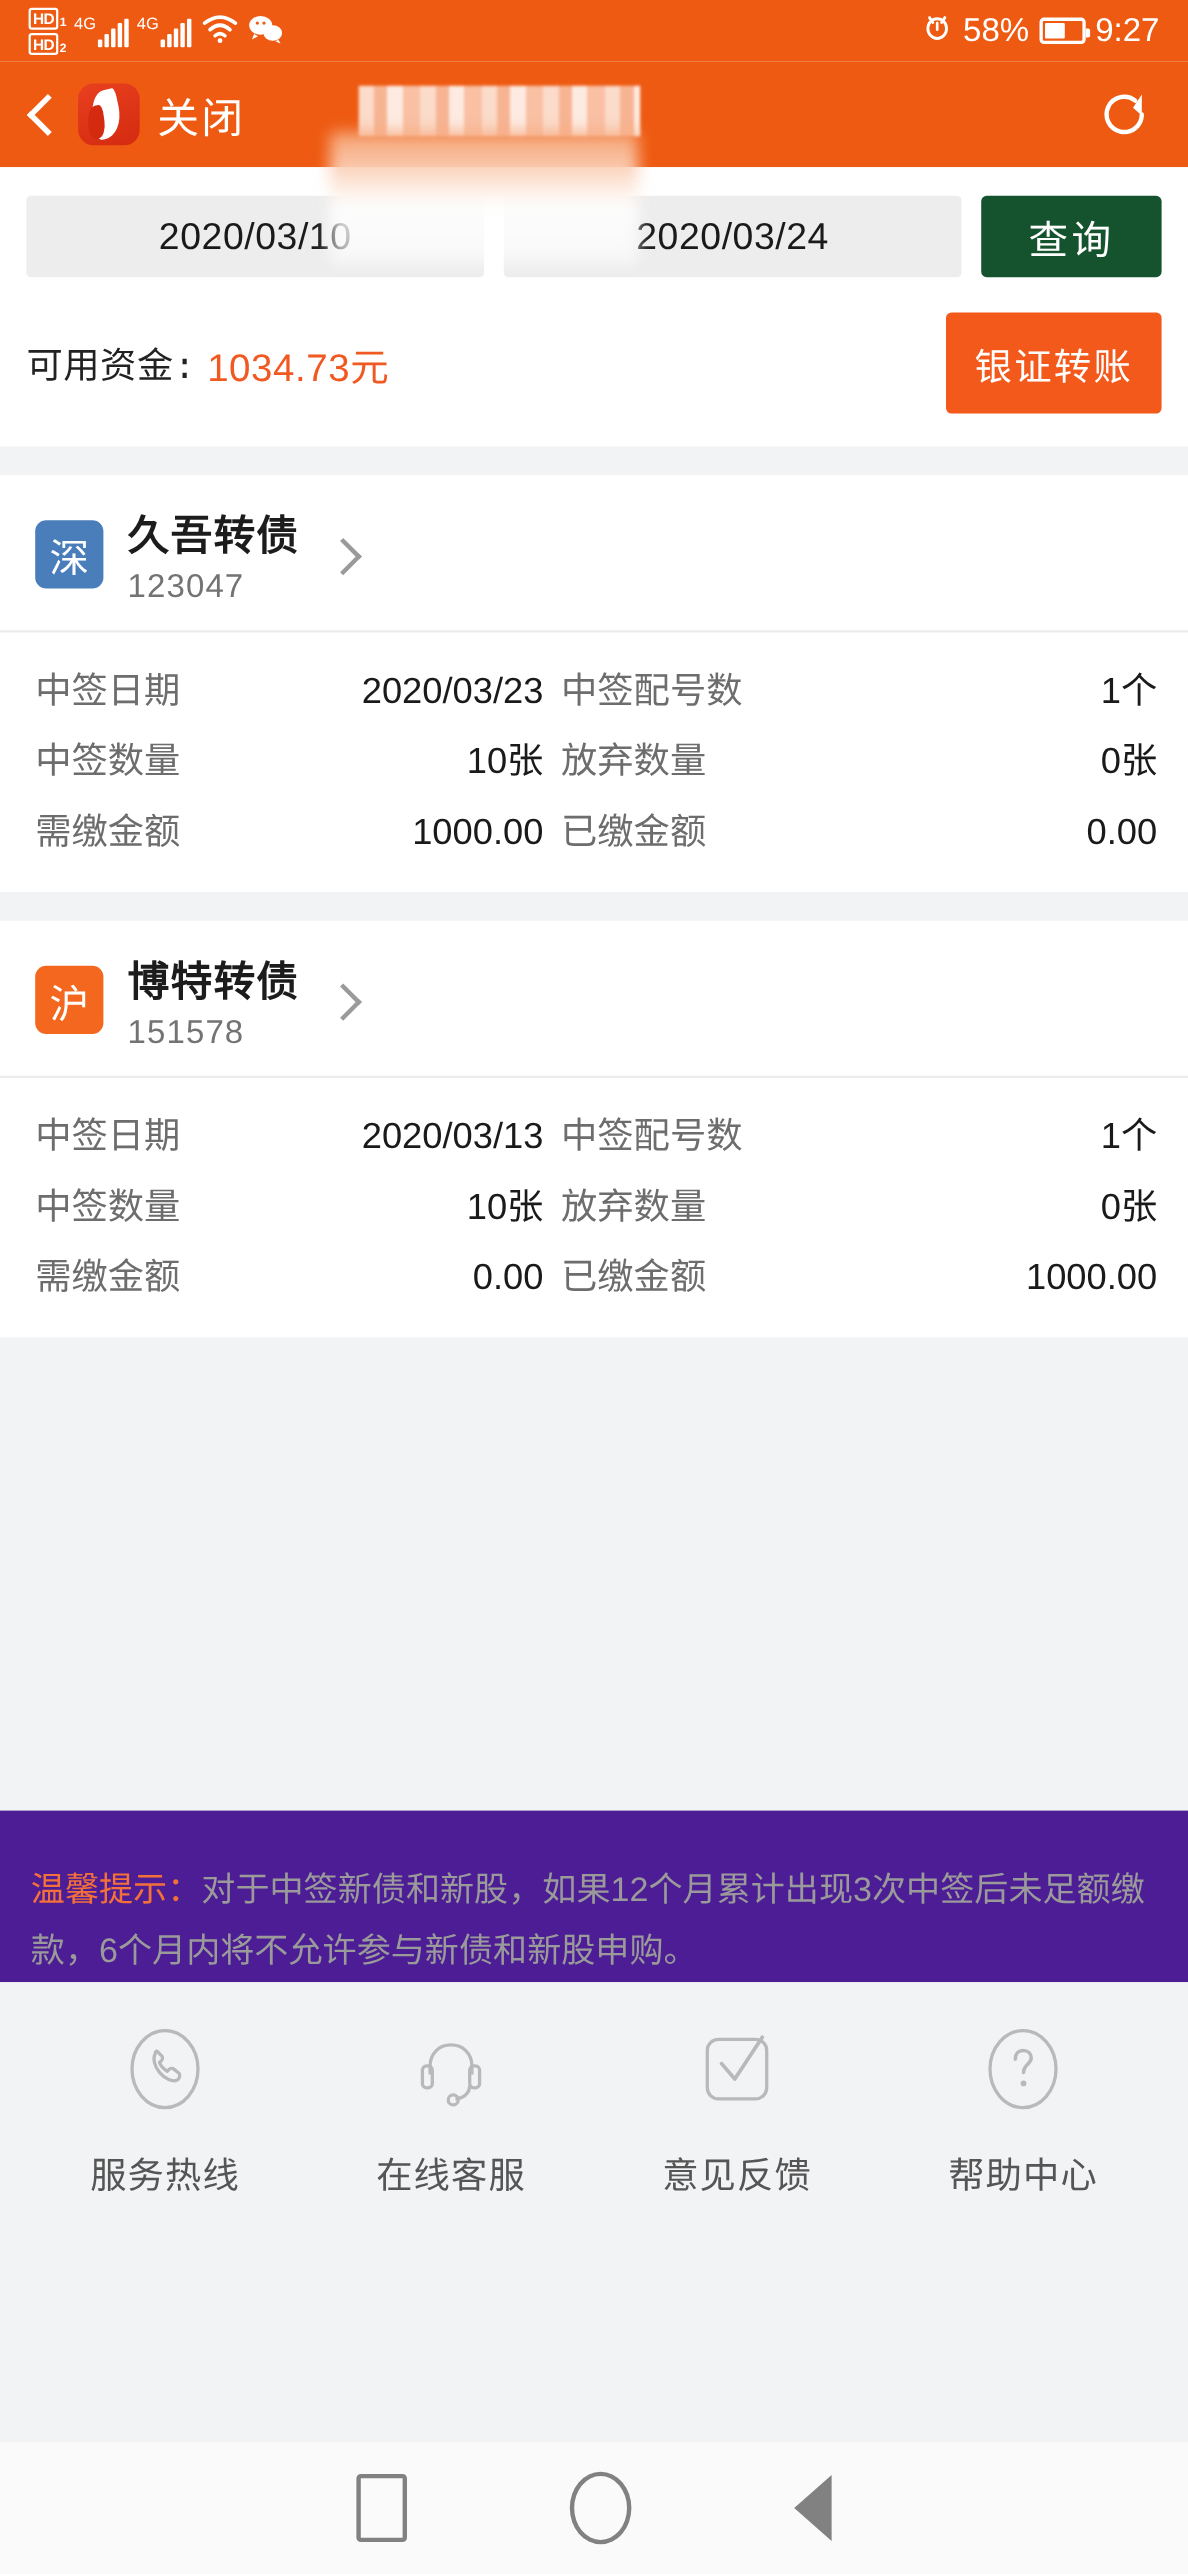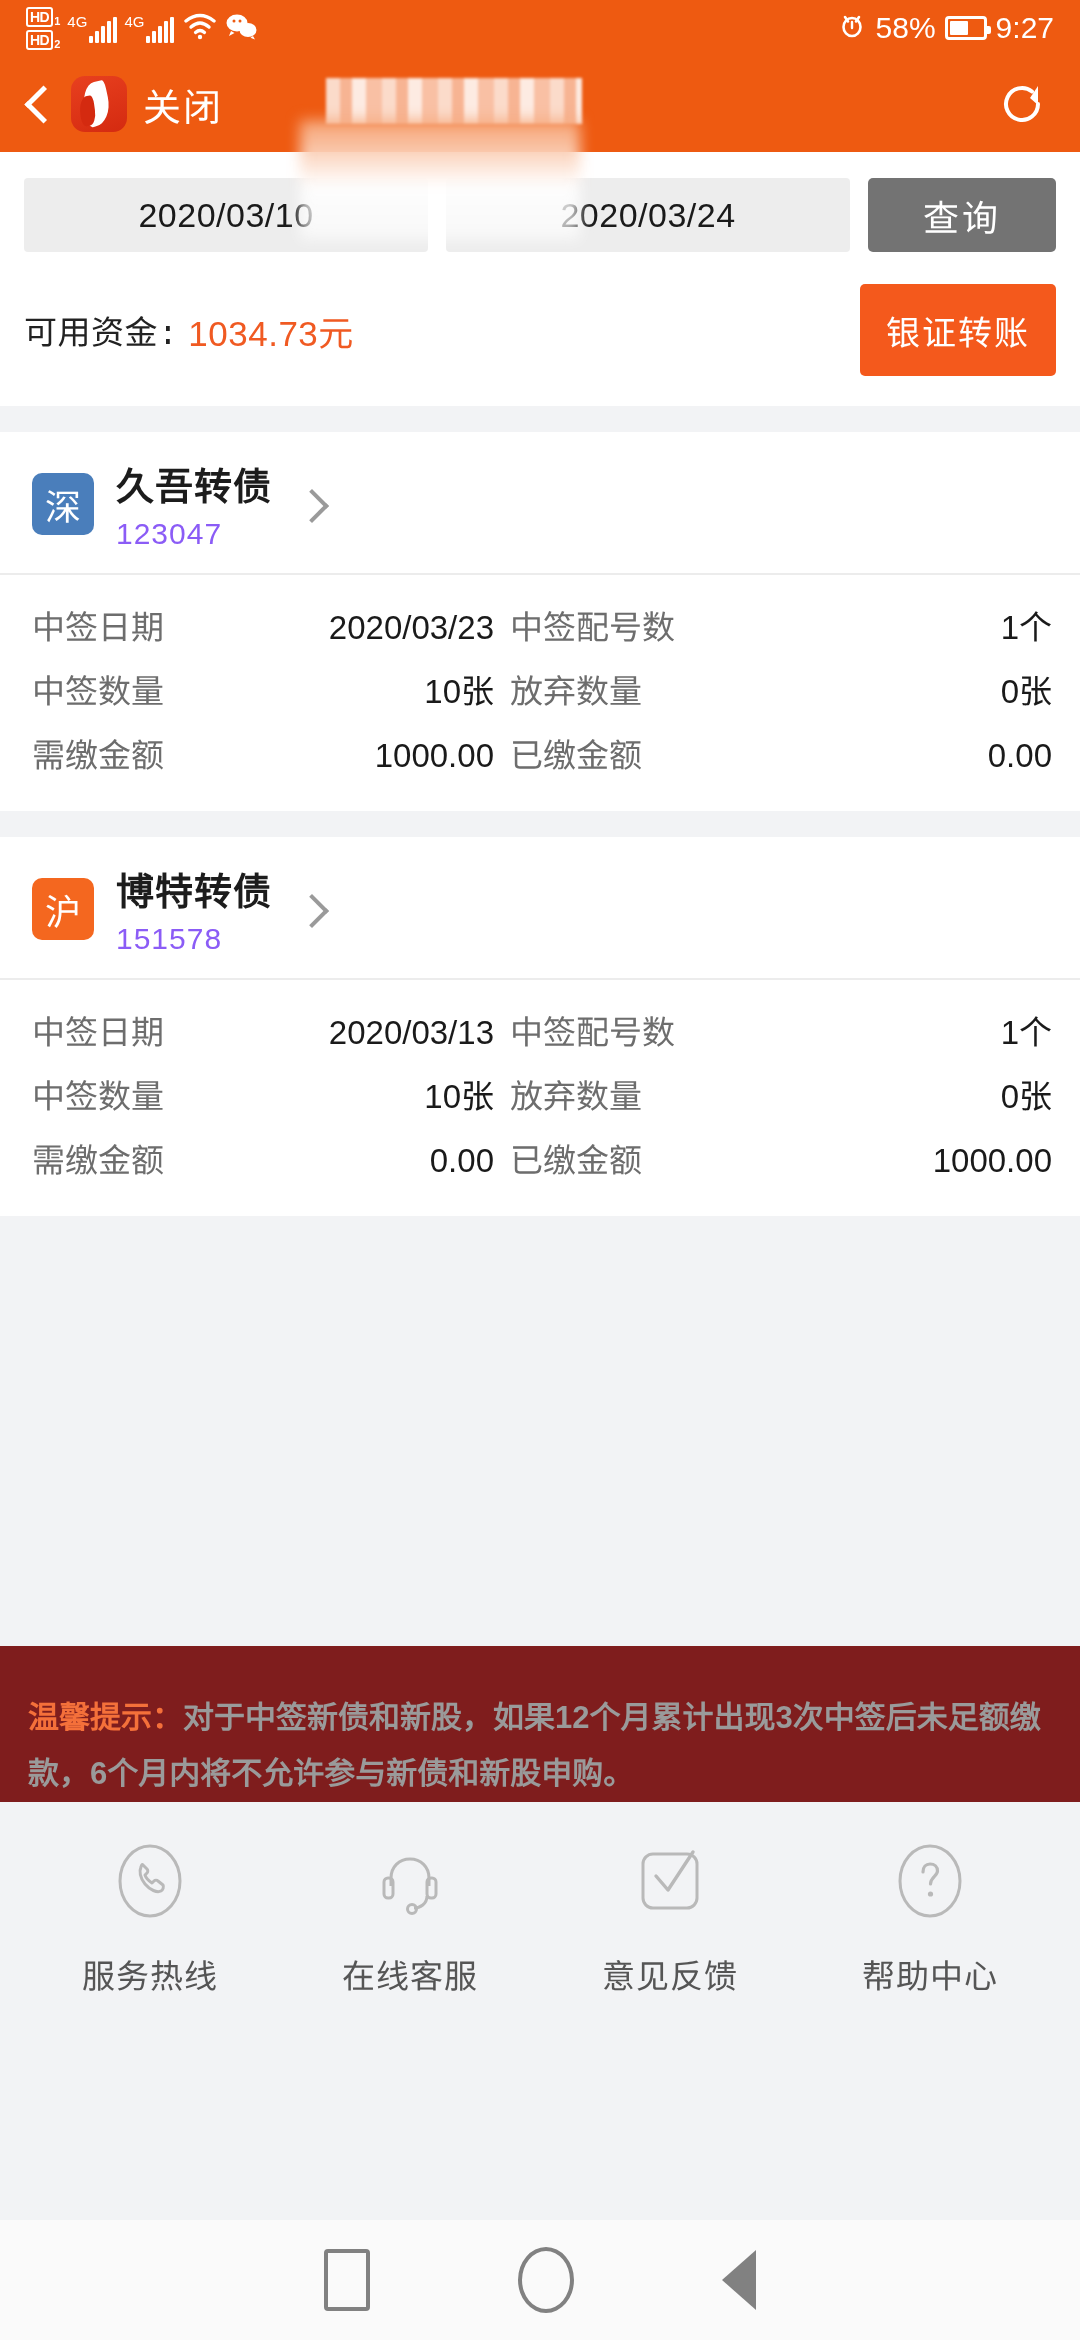--- a/index.html
+++ b/index.html
@@ -192,23 +192,23 @@
     height: 74px;
     border-radius: 4px;
     display: flex;
     align-items: center;
     justify-content: center;
     font-size: 34px;
     color: #1a1a1a;
     letter-spacing: 0.5px;
   }
   .query-btn {
-    width: 188px;
+    width: 164px;
     height: 74px;
-    background: #737373;
+    background: #14532d;
     color: #fff;
     border: none;
     border-radius: 5px;
     font-size: 36px;
     font-family: inherit;
     letter-spacing: 3px;
     cursor: pointer;
   }
 
   
@@ -263,21 +263,21 @@
     display: flex;
     align-items: center;
     justify-content: center;
     flex: none;
     margin-right: 22px;
   }
   .mkt-sz { background: #4a7ebb; }
   .mkt-sh { background: #f4671f; }
   .bond-names { display: flex; flex-direction: column; gap: 6px; }
   .bond-title { font-size: 38px; font-weight: bold; color: #1c1c1c; letter-spacing: 1px; }
-  .bond-code { font-size: 30px; color: #8b5cf6; letter-spacing: 1px; }
+  .bond-code { font-size: 30px; color: #737373; letter-spacing: 1px; }
   .row-chevron {
     width: 20px; height: 20px;
     border-top: 4px solid #9a9a9a;
     border-right: 4px solid #9a9a9a;
     transform: rotate(45deg);
     margin-left: 28px;
     margin-top: 4px;
     flex: none;
   }
   .bond-divider { height: 2px; background: #ececec; margin: 0 0 0 0; }
@@ -301,22 +301,21 @@
     margin-left: auto;
     padding-right: 16px;
     white-space: nowrap;
   }
   .cell-b .d-value { padding-right: 0; }
 
   
   .tips-block {
     padding: 44px 11px 0 28px;
     box-sizing: border-box;
-    background: #7f1d1d;
-    font-weight: bold;
+    background: #4c1d95;
   }
   .tips-text {
     font-size: 31px;
     line-height: 56px;
     color: #9a9a9a;
   }
   .tips-lead { color: #f4703a; }
 
   
   .service-row {

